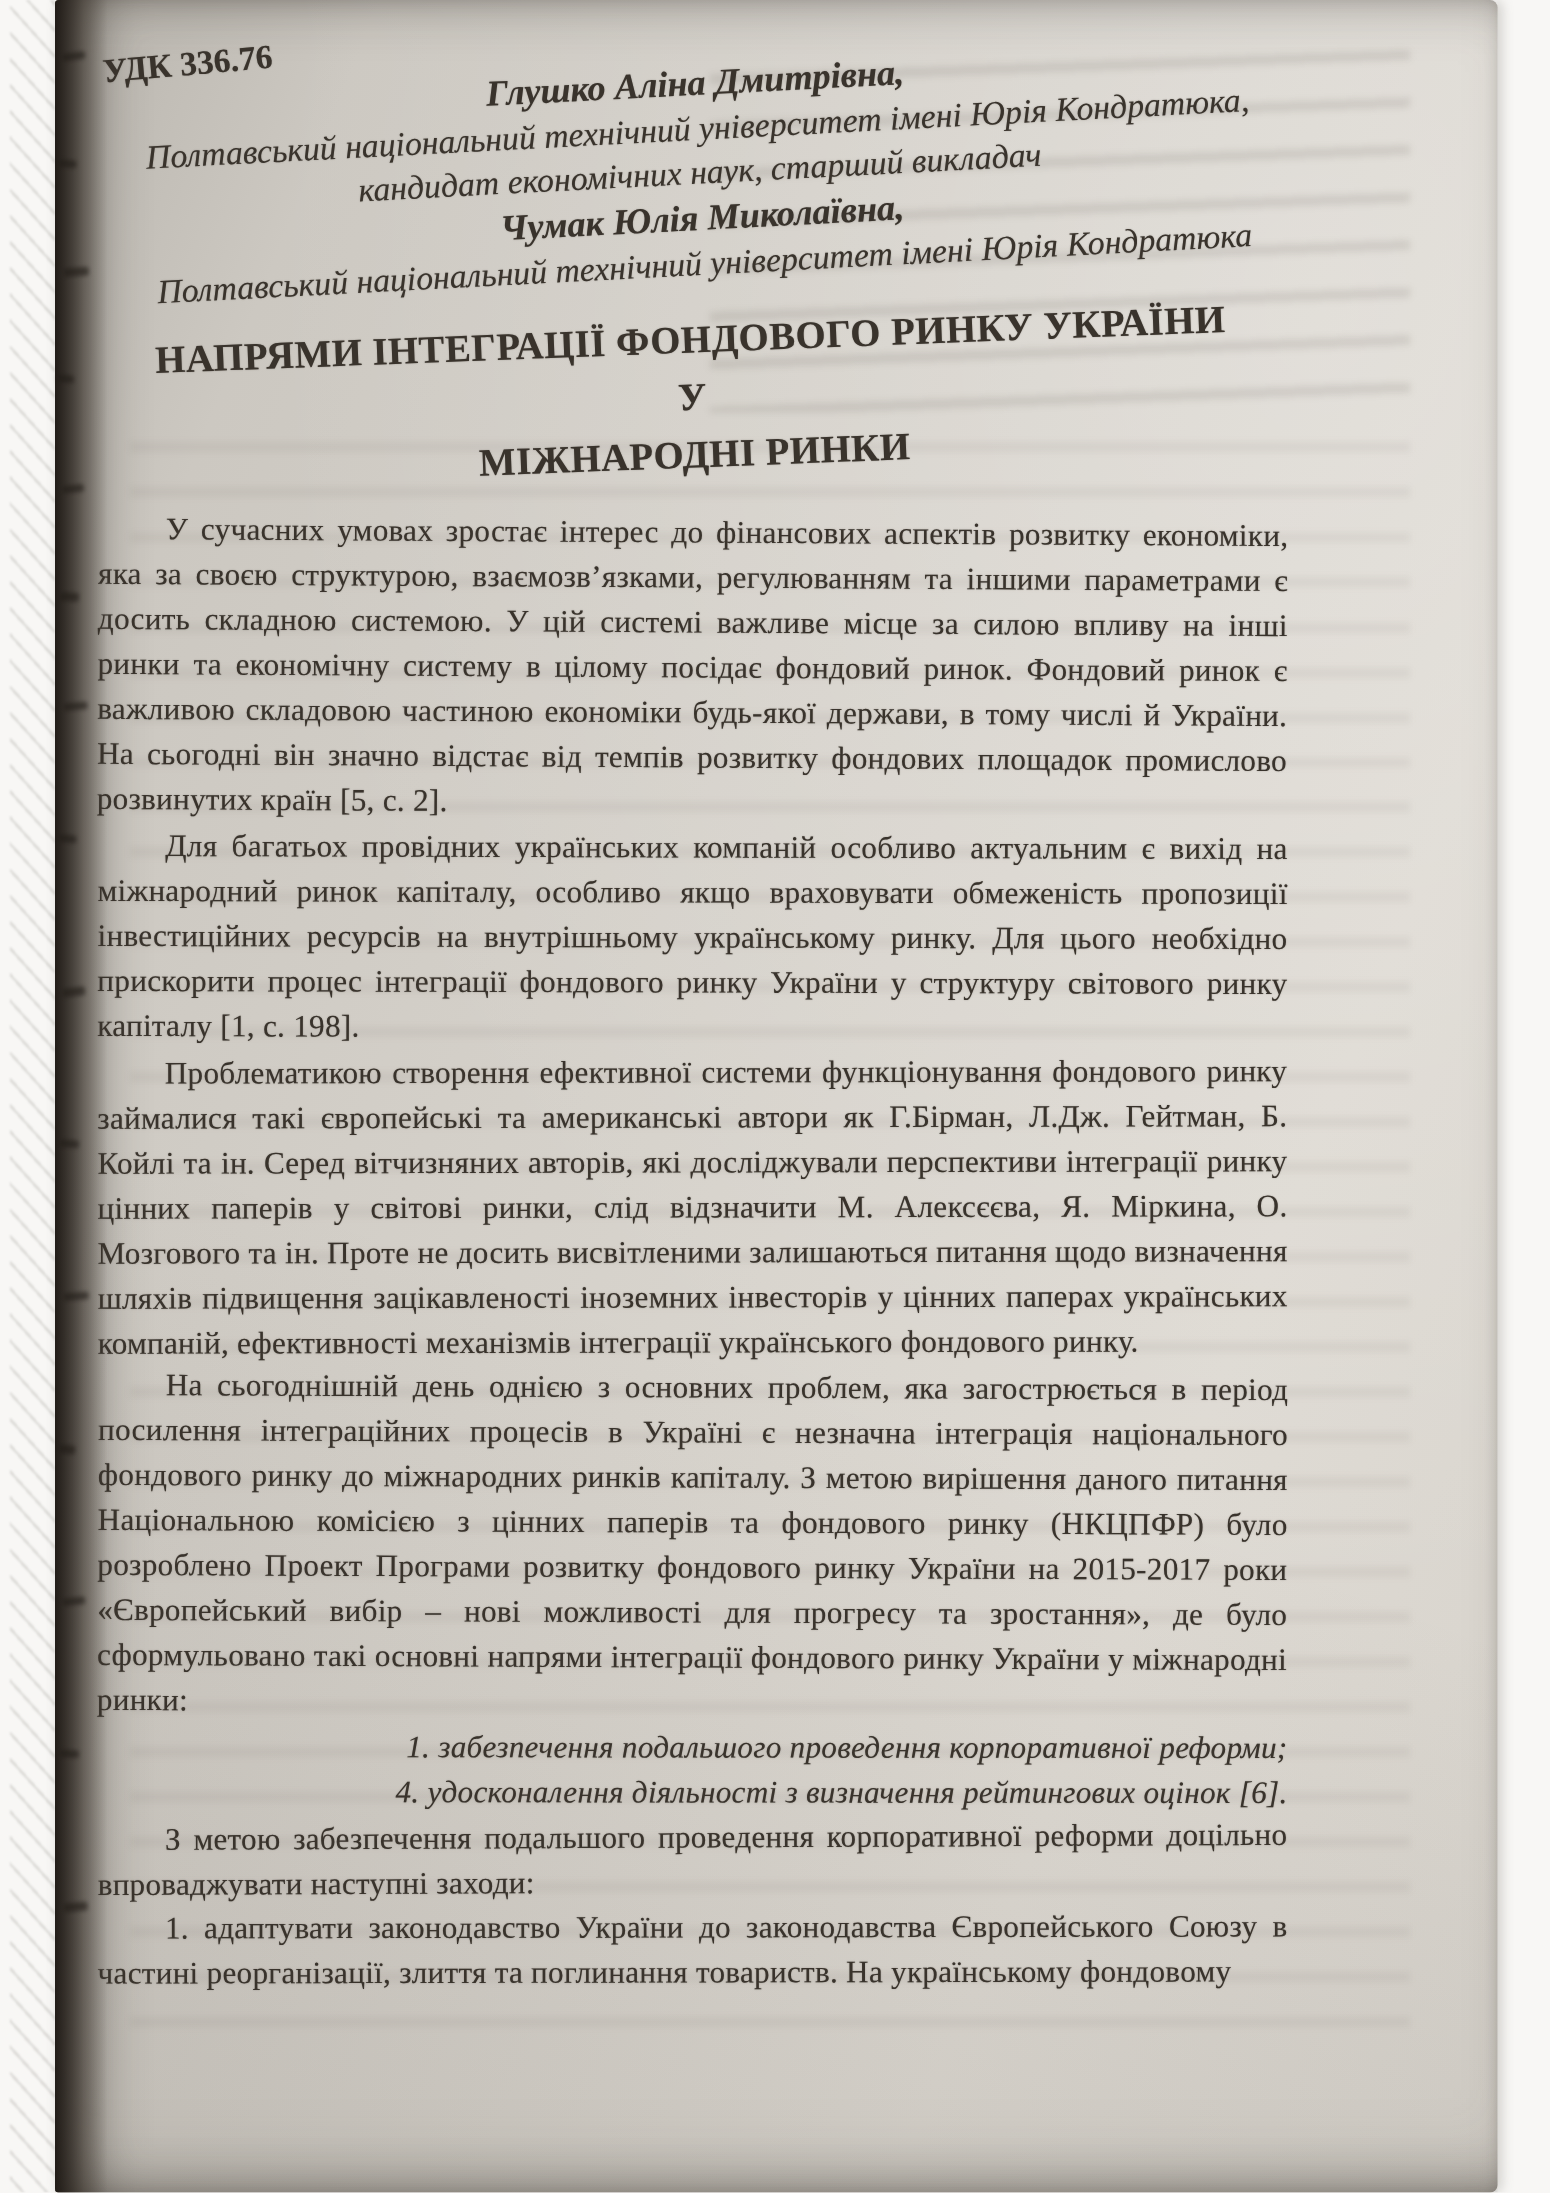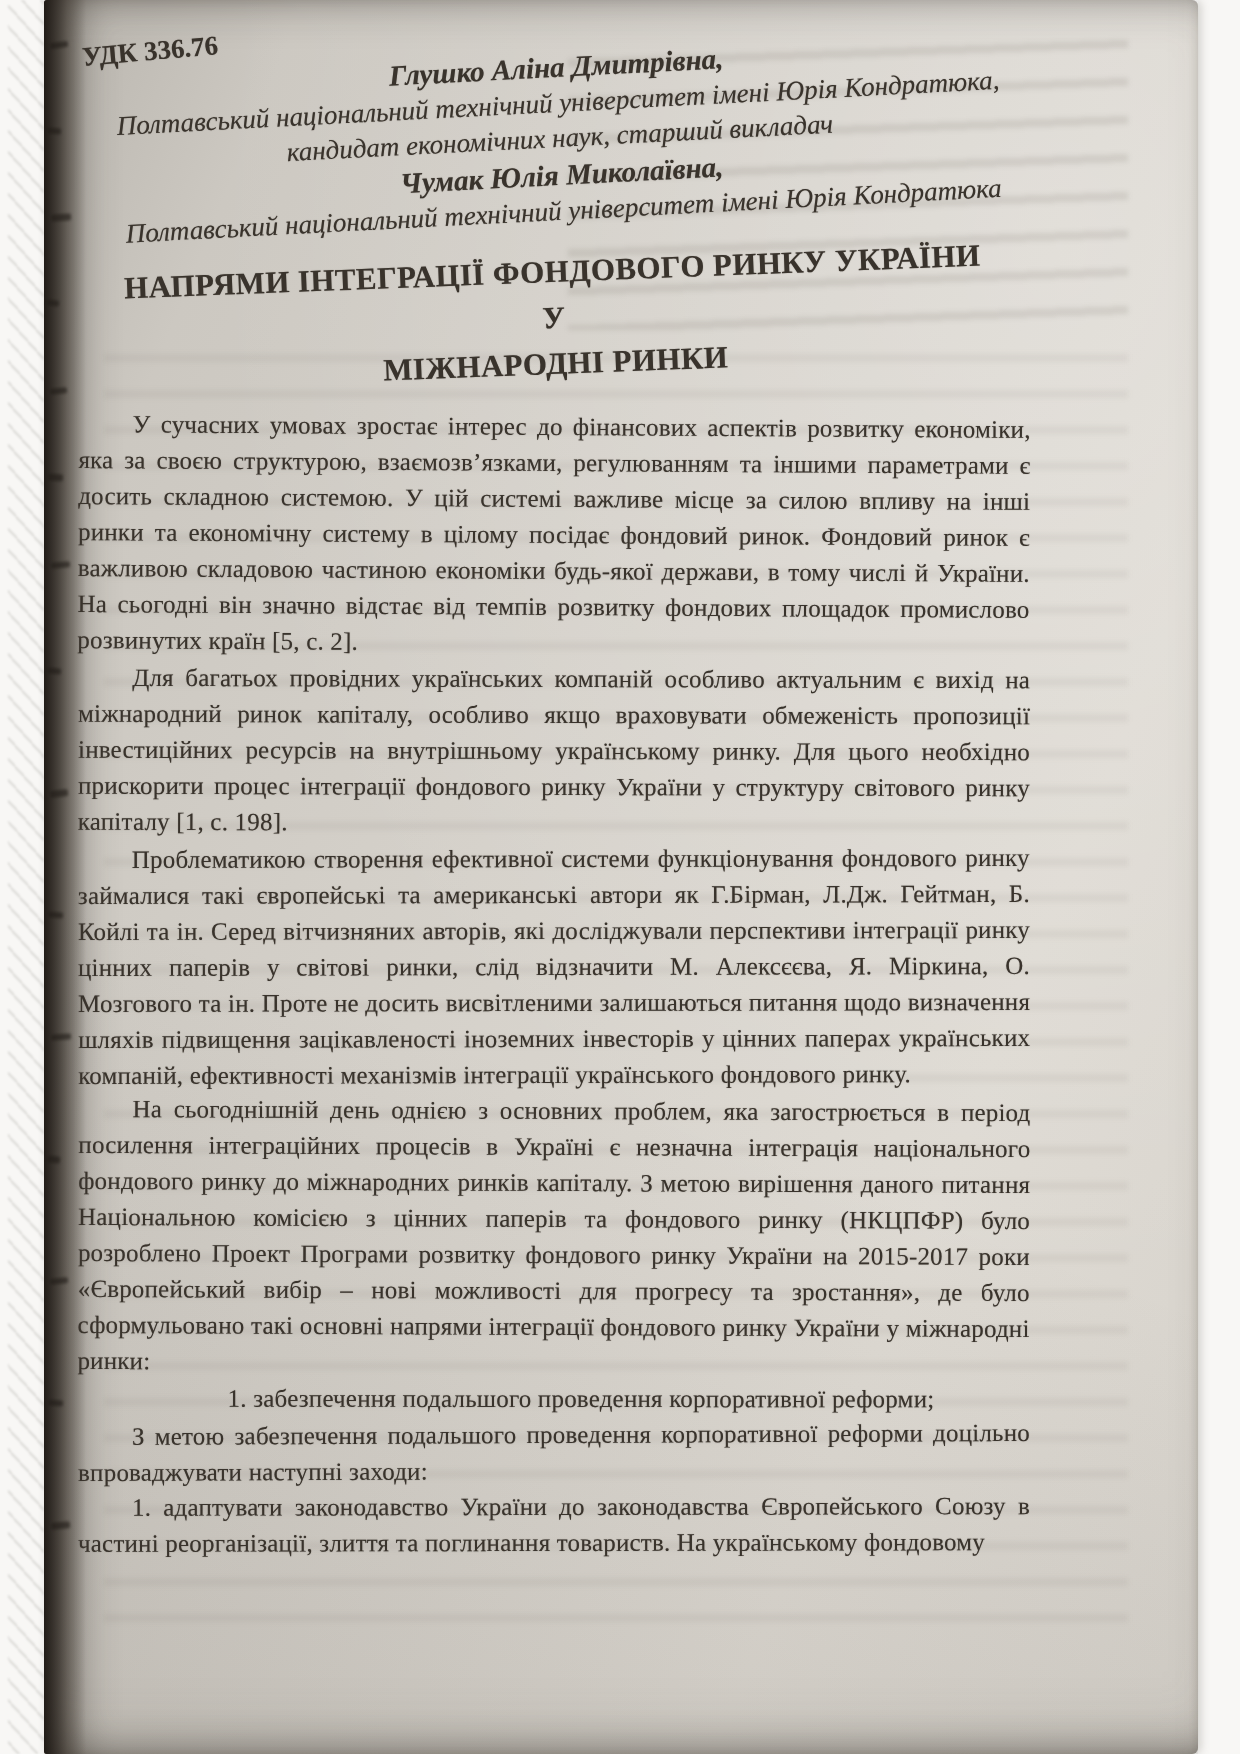--- a/index.html
+++ b/index.html
@@ -76,21 +76,21 @@
   .title{
     margin:20px auto 0;max-width:880px;text-align:center;
     font-weight:bold;font-size:31px;line-height:46px;letter-spacing:.4px;
     transform:rotate(-2.2deg);
   }
   .body{
     margin-top:22px;font-size:25px;line-height:36px;
     text-align:justify;letter-spacing:.2px;
   }
   .body p{margin:0;text-indent:54px;}
-  .body p.item{text-align:center;}
+  .body p.item{text-align:right;font-style:italic;}
   .r1{transform:rotate(.35deg);} .r2{transform:rotate(.15deg);}
   .r3{transform:rotate(-.12deg);} .r4{transform:rotate(.25deg);}
   .r5{transform:rotate(.05deg);} .r6{transform:rotate(-.25deg);}
   .r7{transform:rotate(-.1deg);}
 </style>
 </head>
 <body>
 
 <div class="edge-lines"></div>
 
@@ -135,18 +135,19 @@
     <span style="display:block">МІЖНАРОДНІ РИНКИ</span>
   </div>
 
   <div class="body">
     <p class="r1">У сучасних умовах зростає інтерес до фінансових аспектів розвитку економіки, яка за своєю структурою, взаємозв’язками, регулюванням та іншими параметрами є досить складною системою. У цій системі важливе місце за силою впливу на інші ринки та економічну систему в цілому посідає фондовий ринок. Фондовий ринок є важливою складовою частиною економіки будь-якої держави, в тому числі й України. На сьогодні він значно відстає від темпів розвитку фондових площадок промислово розвинутих країн [5, с. 2].</p>
     <p class="r2">Для багатьох провідних українських компаній особливо актуальним є вихід на міжнародний ринок капіталу, особливо якщо враховувати обмеженість пропозиції інвестиційних ресурсів на внутрішньому українському ринку. Для цього необхідно прискорити процес інтеграції фондового ринку України у структуру світового ринку капіталу [1, с. 198].</p>
     <p class="r3">Проблематикою створення ефективної системи функціонування фондового ринку займалися такі європейські та американські автори як Г.Бірман, Л.Дж. Гейтман, Б. Койлі та ін. Серед вітчизняних авторів, які досліджували перспективи інтеграції ринку цінних паперів у світові ринки, слід відзначити М. Алексєєва, Я. Міркина, О. Мозгового та ін. Проте не досить висвітленими залишаються питання щодо визначення шляхів підвищення зацікавленості іноземних інвесторів у цінних паперах українських компаній, ефективності механізмів інтеграції українського фондового ринку.</p>
     <p class="r4">На сьогоднішній день однією з основних проблем, яка загострюється в період посилення інтеграційних процесів в Україні є незначна інтеграція національного фондового ринку до міжнародних ринків капіталу. З метою вирішення даного питання Національною комісією з цінних паперів та фондового ринку (НКЦПФР) було розроблено Проект Програми розвитку фондового ринку України на 2015-2017 роки «Європейський вибір – нові можливості для прогресу та зростання», де було сформульовано такі основні напрями інтеграції фондового ринку України у міжнародні ринки:</p>
 
     <p class="item r5">1. забезпечення подальшого проведення корпоративної реформи;</p>
+    <p class="item r5">4. удосконалення діяльності з визначення рейтингових оцінок [6].</p>
 
     <p class="r6">З метою забезпечення подальшого проведення корпоративної реформи доцільно впроваджувати наступні заходи:</p>
     <p class="r7">1. адаптувати законодавство України до законодавства Європейського Союзу в частині реорганізації, злиття та поглинання товариств. На українському фондовому</p>
   </div>
 
 </div>
 
 </body></html>

